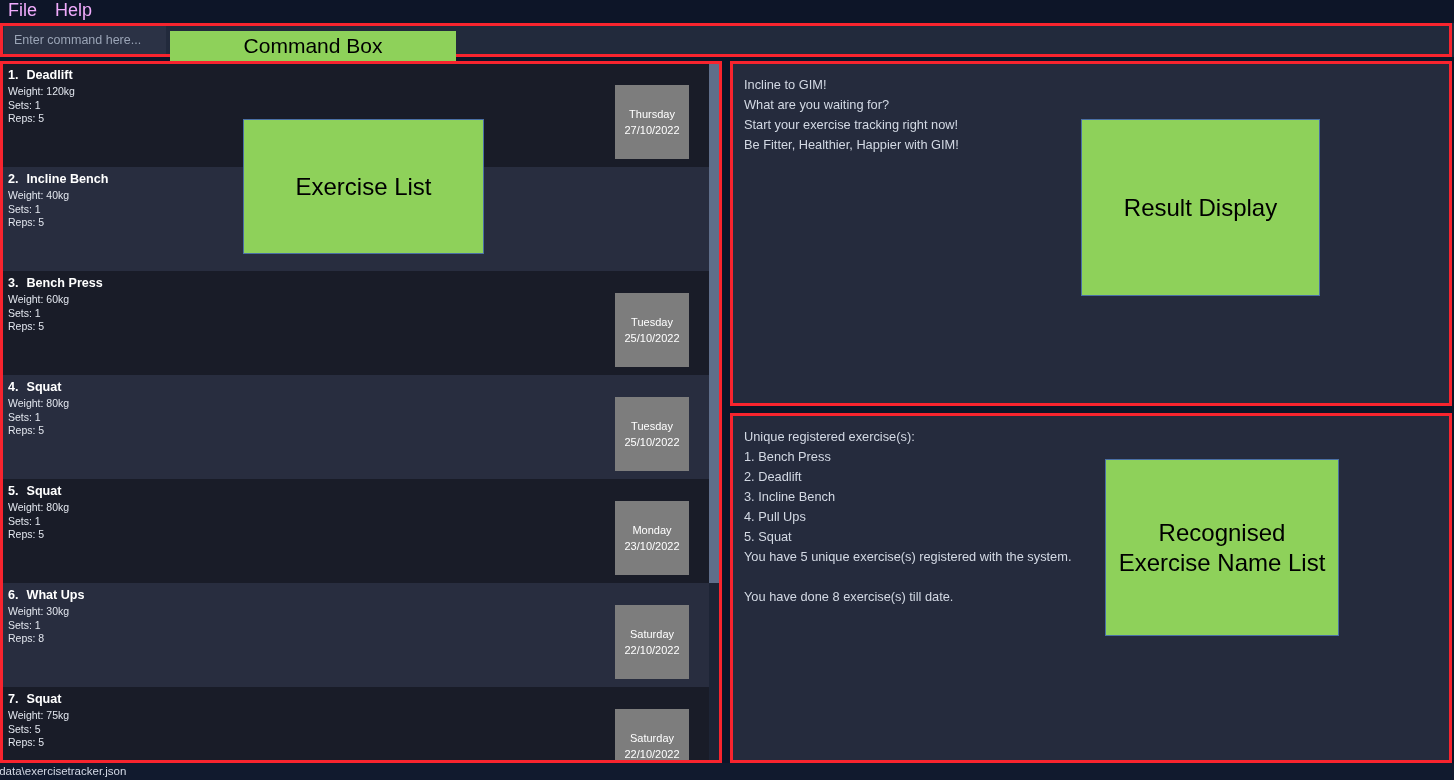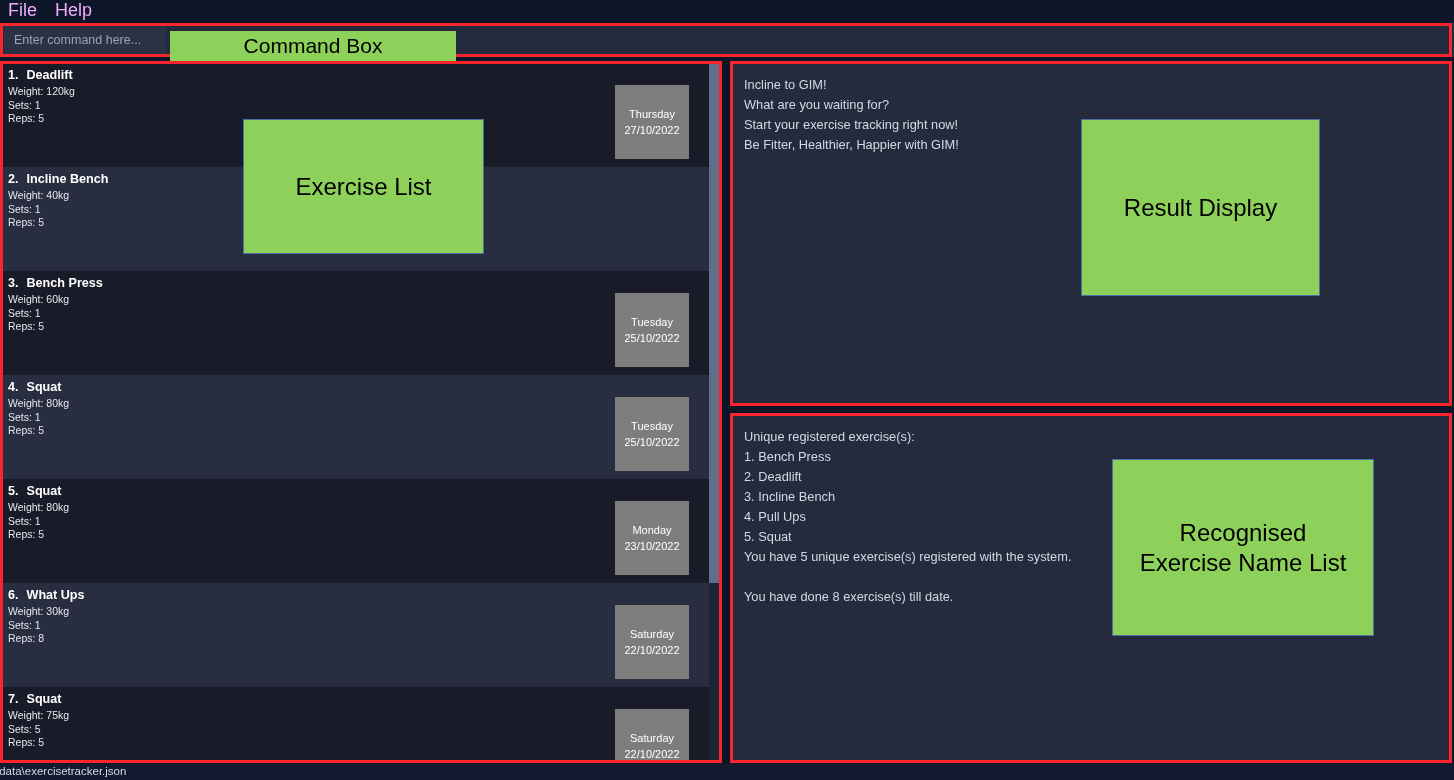--- a/index.html
+++ b/index.html
@@ -207,21 +207,21 @@
     line-height: 30px;
     box-sizing: border-box;
     z-index: 40;
   }
   #callout-command-box {
     left: 170px; top: 31px; width: 286px; height: 30px;
     font-size: 21px; border: none;
   }
   #callout-exercise-list { left: 243px; top: 119px; width: 241px; height: 135px; }
   #callout-result-display { left: 1081px; top: 119px; width: 239px; height: 177px; }
-  #callout-names-list { left: 1105px; top: 459px; width: 262px; height: 177px; margin-left: 7px; }
+  #callout-names-list { left: 1105px; top: 459px; width: 234px; height: 177px; }
 
   
   .redbox {
     position: absolute;
     border: 3px solid #f8242e;
     box-sizing: border-box;
     z-index: 30;
     pointer-events: none;
   }
   #redbox-command   { left: 0px;    top: 23px;  width: 1452px; height: 34px; }

